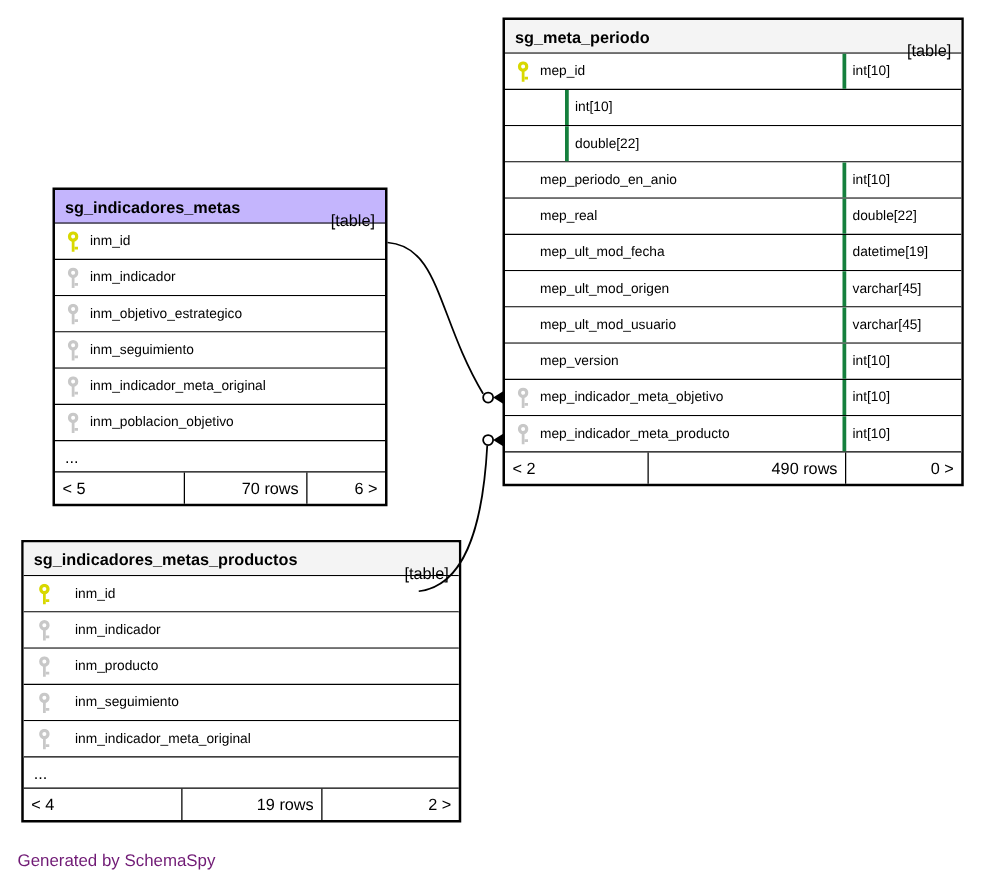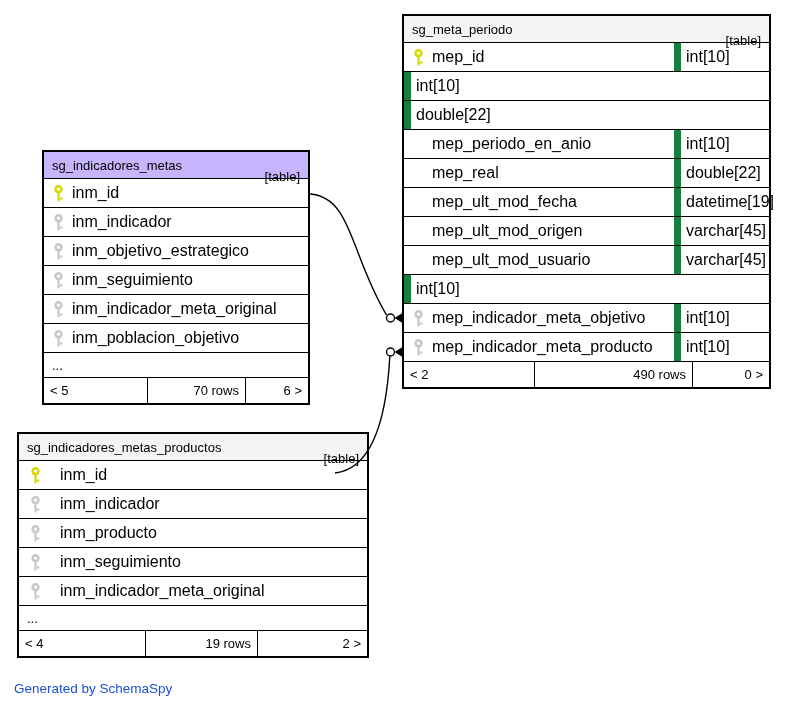--- a/index.html
+++ b/index.html
@@ -6,55 +6,55 @@
   body{
     width:791px;height:711px;background:#ffffff;position:relative;
     font-family:"Liberation Sans", sans-serif;color:#000;overflow:hidden;
   }
   .er-table{position:absolute;background:#fff;border:2px solid #000;box-sizing:border-box;z-index:1;}
   .er-header{
     display:flex;justify-content:space-between;align-items:center;
     height:26px;padding:0 8px;border-bottom:1px solid #000;box-sizing:content-box;
     font-size:13px;background:#f4f4f4;
   }
-  .er-table-name{font-weight:normal;}
+  .er-table-name{font-weight:bold;}
   .er-badge{font-weight:normal;margin-top:22px;}
   .er-row{
     display:flex;align-items:stretch;height:29px;border-bottom:1px solid #000;
-    box-sizing:border-box;font-size:16px;background:#fff;
+    box-sizing:border-box;font-size:11px;background:#fff;
   }
   .er-namecell{flex:1;display:flex;align-items:center;gap:9px;padding-left:10px;min-width:0;}
   .keyslot{width:9px;height:17px;flex:0 0 9px;display:flex;align-items:center;}
   .keyslot svg{display:block;}
-  .er-typecell{width:95px;flex:0 0 95px;border-left:7px solid #15803d;display:flex;align-items:center;padding-left:5px;box-sizing:border-box;}
+  .er-typecell{width:95px;flex:0 0 95px;border-left:3px solid #15803d;display:flex;align-items:center;padding-left:5px;box-sizing:border-box;margin-left:48px;}
   .er-ellipsis{display:flex;align-items:center;height:25px;border-bottom:1px solid #000;box-sizing:border-box;font-size:13px;padding-left:8px;}
   .er-footer{display:flex;height:25px;font-size:13px;box-sizing:border-box;}
   .er-footer .fcell{display:flex;align-items:center;box-sizing:border-box;}
   .er-footer .f-left{padding-left:6px;}
   .er-footer .f-mid{justify-content:flex-end;padding-right:6px;border-left:1px solid #000;}
   .er-footer .f-right{justify-content:flex-end;padding-right:6px;border-left:1px solid #000;flex:1;}
 
   
   .t0{left:402px;top:14px;width:369px;}
   .t0 .f-left{width:114px;}
-  .t0 .f-mid{width:158px;margin-left:16px;}
+  .t0 .f-mid{width:158px;}
 
   
   .t1{left:42px;top:150px;width:268px;}
   .t1 .f-left{width:103px;}
   .t1 .f-mid{width:98px;}
 
   
   .t2{left:17px;top:432px;width:352px;}
   .t2 .er-namecell{gap:20px;padding-left:12px;}
   .t2 .f-left{width:126px;}
   .t2 .f-mid{width:112px;}
 
   #relations{position:absolute;left:0;top:0;z-index:2;pointer-events:none;}
-  #credit{position:absolute;left:14px;top:681px;font-size:13.5px;color:#1d4ed8;}
+  #credit{position:absolute;left:14px;top:681px;font-size:13.5px;color:#701a75;}
 </style>
 </head>
 <body>
 
 <svg id="relations" width="791" height="711">
   <path d="M 310 194 C 352 197 350 254 386.5 315" fill="none" stroke="#000" stroke-width="1.4"></path>
   <path d="M 335 473 C 370 469 386 426 389.8 356.5" fill="none" stroke="#000" stroke-width="1.4"></path>
   <circle cx="390.5" cy="318" r="4" fill="#fff" stroke="#000" stroke-width="1.4"></circle>
   <path d="M 394.5 318 L 402.5 313 L 402.5 323 Z" fill="#000"></path>
   <circle cx="390.5" cy="352" r="4" fill="#fff" stroke="#000" stroke-width="1.4"></circle>
@@ -114,20 +114,24 @@
       <div class="er-typecell">varchar[45]</div>
     </div>
     <div class="er-row">
       <div class="er-namecell">
         <span class="keyslot"></span>
         <span>mep_ult_mod_usuario</span>
       </div>
       <div class="er-typecell">varchar[45]</div>
     </div>
     <div class="er-row">
+      <div class="er-namecell">
+        <span class="keyslot"></span>
+        <span>mep_version</span>
+      </div>
       <div class="er-typecell">int[10]</div>
     </div>
     <div class="er-row">
       <div class="er-namecell">
         <span class="keyslot">
           <svg width="9" height="17" viewBox="0 0 9 17">
             <circle cx="4.5" cy="4.2" r="2.9" fill="none" stroke="#c8c8c8" stroke-width="2.6"></circle>
             <rect x="3.4" y="7" width="2.2" height="9.4" fill="#c8c8c8"></rect>
             <rect x="5.6" y="12.4" width="2.8" height="2.2" fill="#c8c8c8"></rect>
           </svg>

